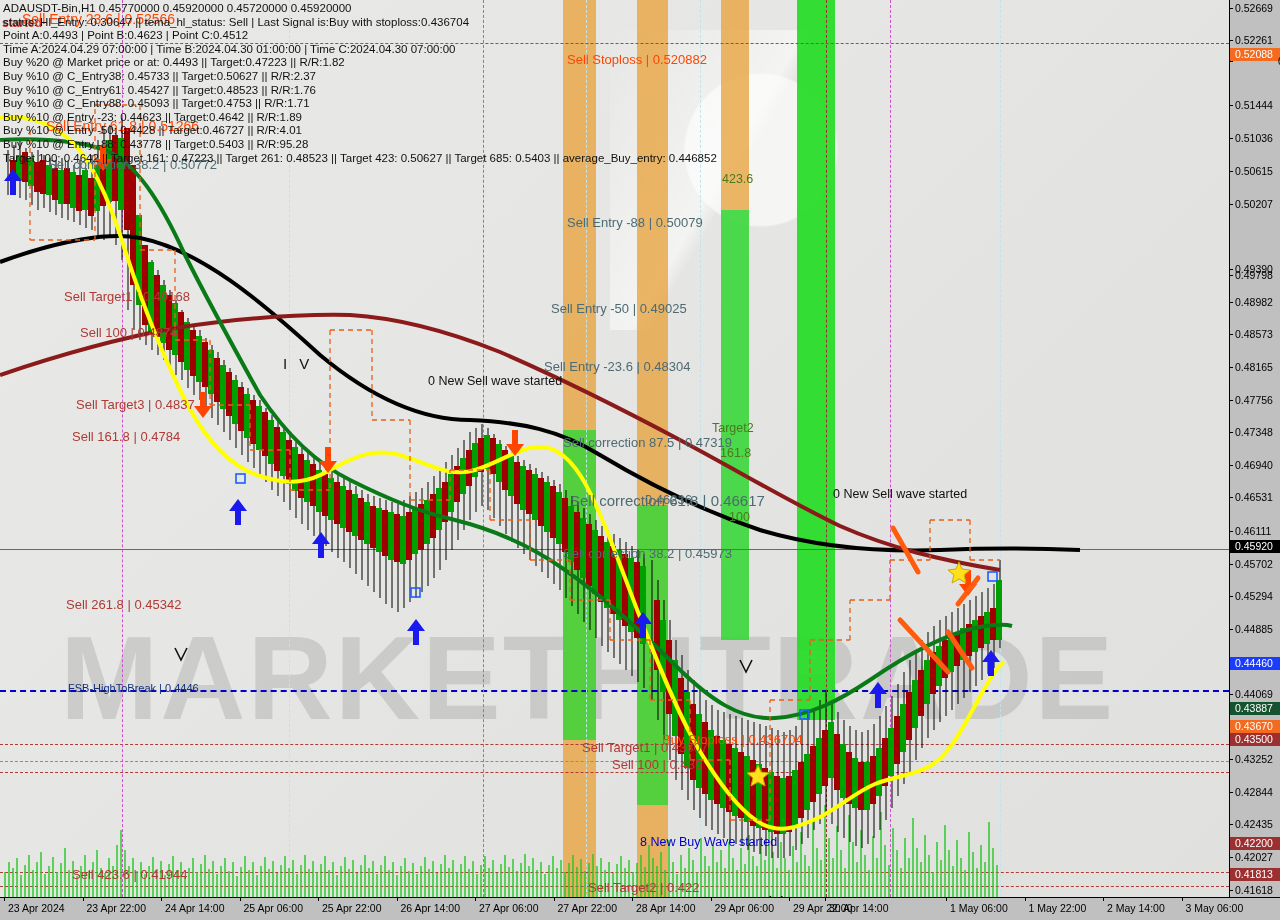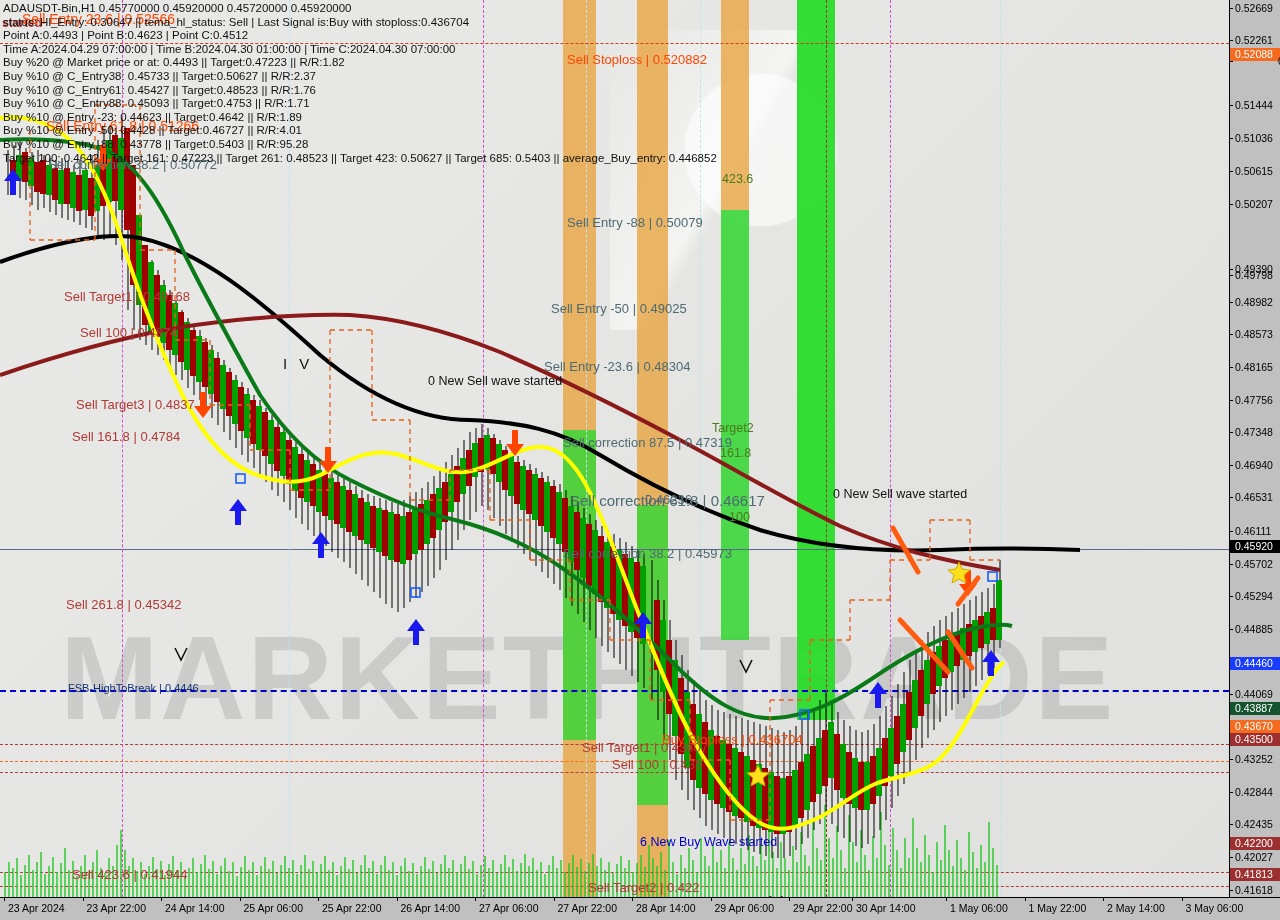--- a/index.html
+++ b/index.html
@@ -398,21 +398,21 @@
         <div class="lbl lbl-slate" style="left: 570px; top: 492px; font-size: 15px;">Sell correction 61.8 | 0.46617</div>
         <div class="lbl lbl-slate" style="left: 645px; top: 492px; font-size: 13px;">0.46236</div>
         <div class="lbl lbl-slate" style="left: 563px; top: 546px; font-size: 13px;">Sell correction 38.2 | 0.45973</div>
         <div class="lbl lbl-green" style="left: 712px; top: 421px;">Target2</div>
         <div class="lbl lbl-green" style="left: 720px; top: 446px;">161.8</div>
         <div class="lbl lbl-green" style="left: 729px; top: 510px;">100</div>
         <div class="lbl lbl-green" style="left: 722px; top: 172px;">423.6</div>
         <div class="lbl lbl-red" style="left: 582px; top: 740px; font-size: 13px;">Sell Target1 | 0.43807</div>
         <div class="lbl lbl-orange" style="left: 662px; top: 732px; font-size: 13px;">Buy Stoploss | 0.436704</div>
         <div class="lbl lbl-red" style="left: 612px; top: 757px; font-size: 13px;">Sell 100 | 0.435</div>
-        <div class="lbl lbl-blue" style="left: 640px; top: 835px; font-size: 12.5px;">6 New Buy Wave started</div>
+        <div class="lbl lbl-blue" style="left: 640px; top: 835px; font-size: 12.5px;">8 New Buy Wave started</div>
         <div class="lbl lbl-red" style="left: 588px; top: 880px; font-size: 13px;">Sell Target2 | 0.422</div>
       </div>
 
     <div id="info">
         <div>ADAUSDT-Bin,H1  0.45770000 0.45920000 0.45720000 0.45920000</div>
         <div>status: Hl_Entry: 0.30647 || tema_hl_status: Sell | Last Signal is:Buy with stoploss:0.436704</div>
         <div>Point A:0.4493 | Point B:0.4623 | Point C:0.4512</div>
         <div>Time A:2024.04.29 07:00:00 | Time B:2024.04.30 01:00:00 | Time C:2024.04.30 07:00:00</div>
         <div>Buy %20 @ Market price or at: 0.4493 || Target:0.47223 || R/R:1.82</div>
         <div>Buy %10 @ C_Entry38: 0.45733 || Target:0.50627 || R/R:2.37</div>
@@ -470,20 +470,20 @@
       <div class="xtick" style="left: 86.5px;">23 Apr 22:00</div>
       <div class="xtick" style="left: 165px;">24 Apr 14:00</div>
       <div class="xtick" style="left: 243.5px;">25 Apr 06:00</div>
       <div class="xtick" style="left: 322px;">25 Apr 22:00</div>
       <div class="xtick" style="left: 400.5px;">26 Apr 14:00</div>
       <div class="xtick" style="left: 479px;">27 Apr 06:00</div>
       <div class="xtick" style="left: 557.5px;">27 Apr 22:00</div>
       <div class="xtick" style="left: 636px;">28 Apr 14:00</div>
       <div class="xtick" style="left: 714.5px;">29 Apr 06:00</div>
       <div class="xtick" style="left: 793px;">29 Apr 22:00</div>
-      <div class="xtick" style="left: 856px;">30 Apr 14:00</div>
+      <div class="xtick" style="left: 829px;">30 Apr 14:00</div>
       <div class="xtick" style="left: 950px;">1 May 06:00</div>
       <div class="xtick" style="left: 1028.5px;">1 May 22:00</div>
       <div class="xtick" style="left: 1107px;">2 May 14:00</div>
       <div class="xtick" style="left: 1185.5px;">3 May 06:00</div>
     </div>
 
 </div>
 
 </body></html>

